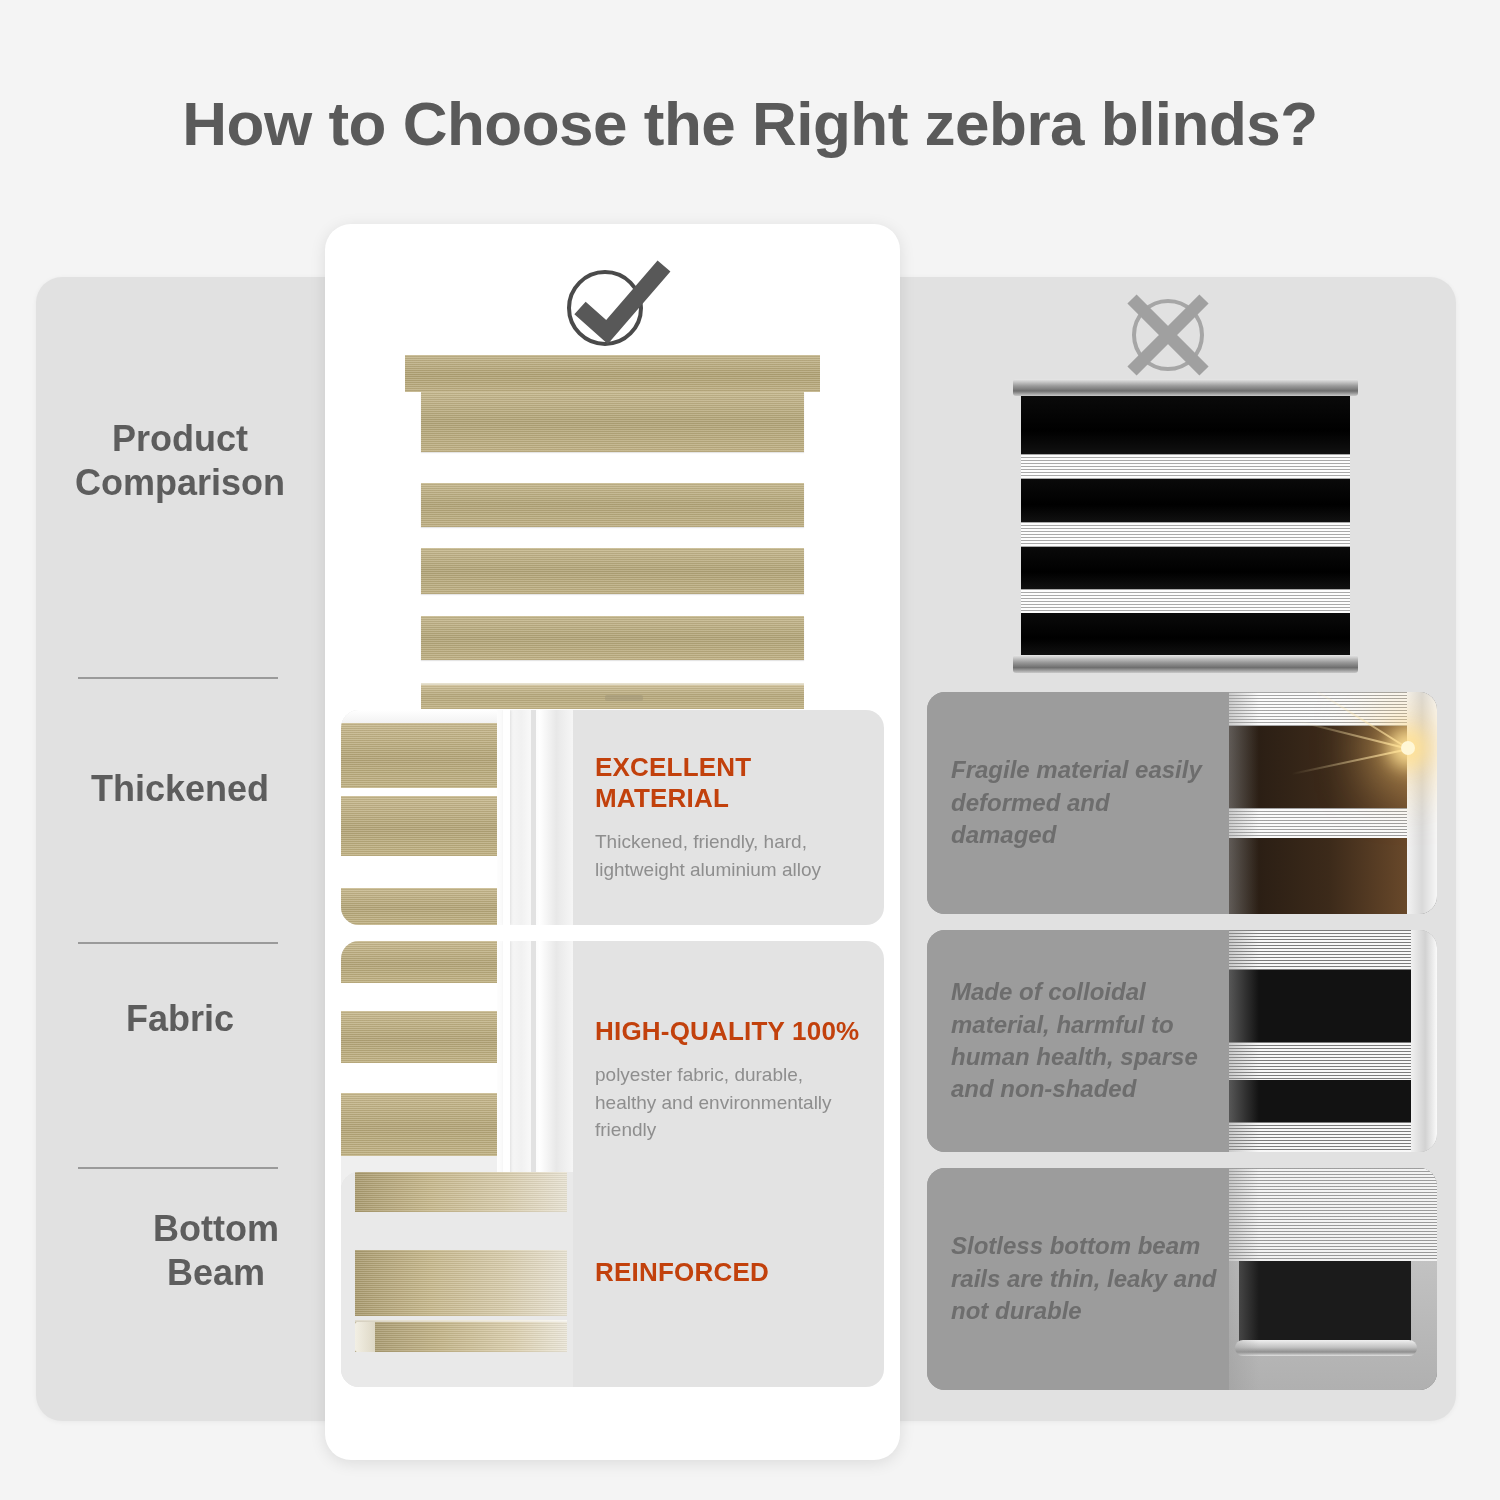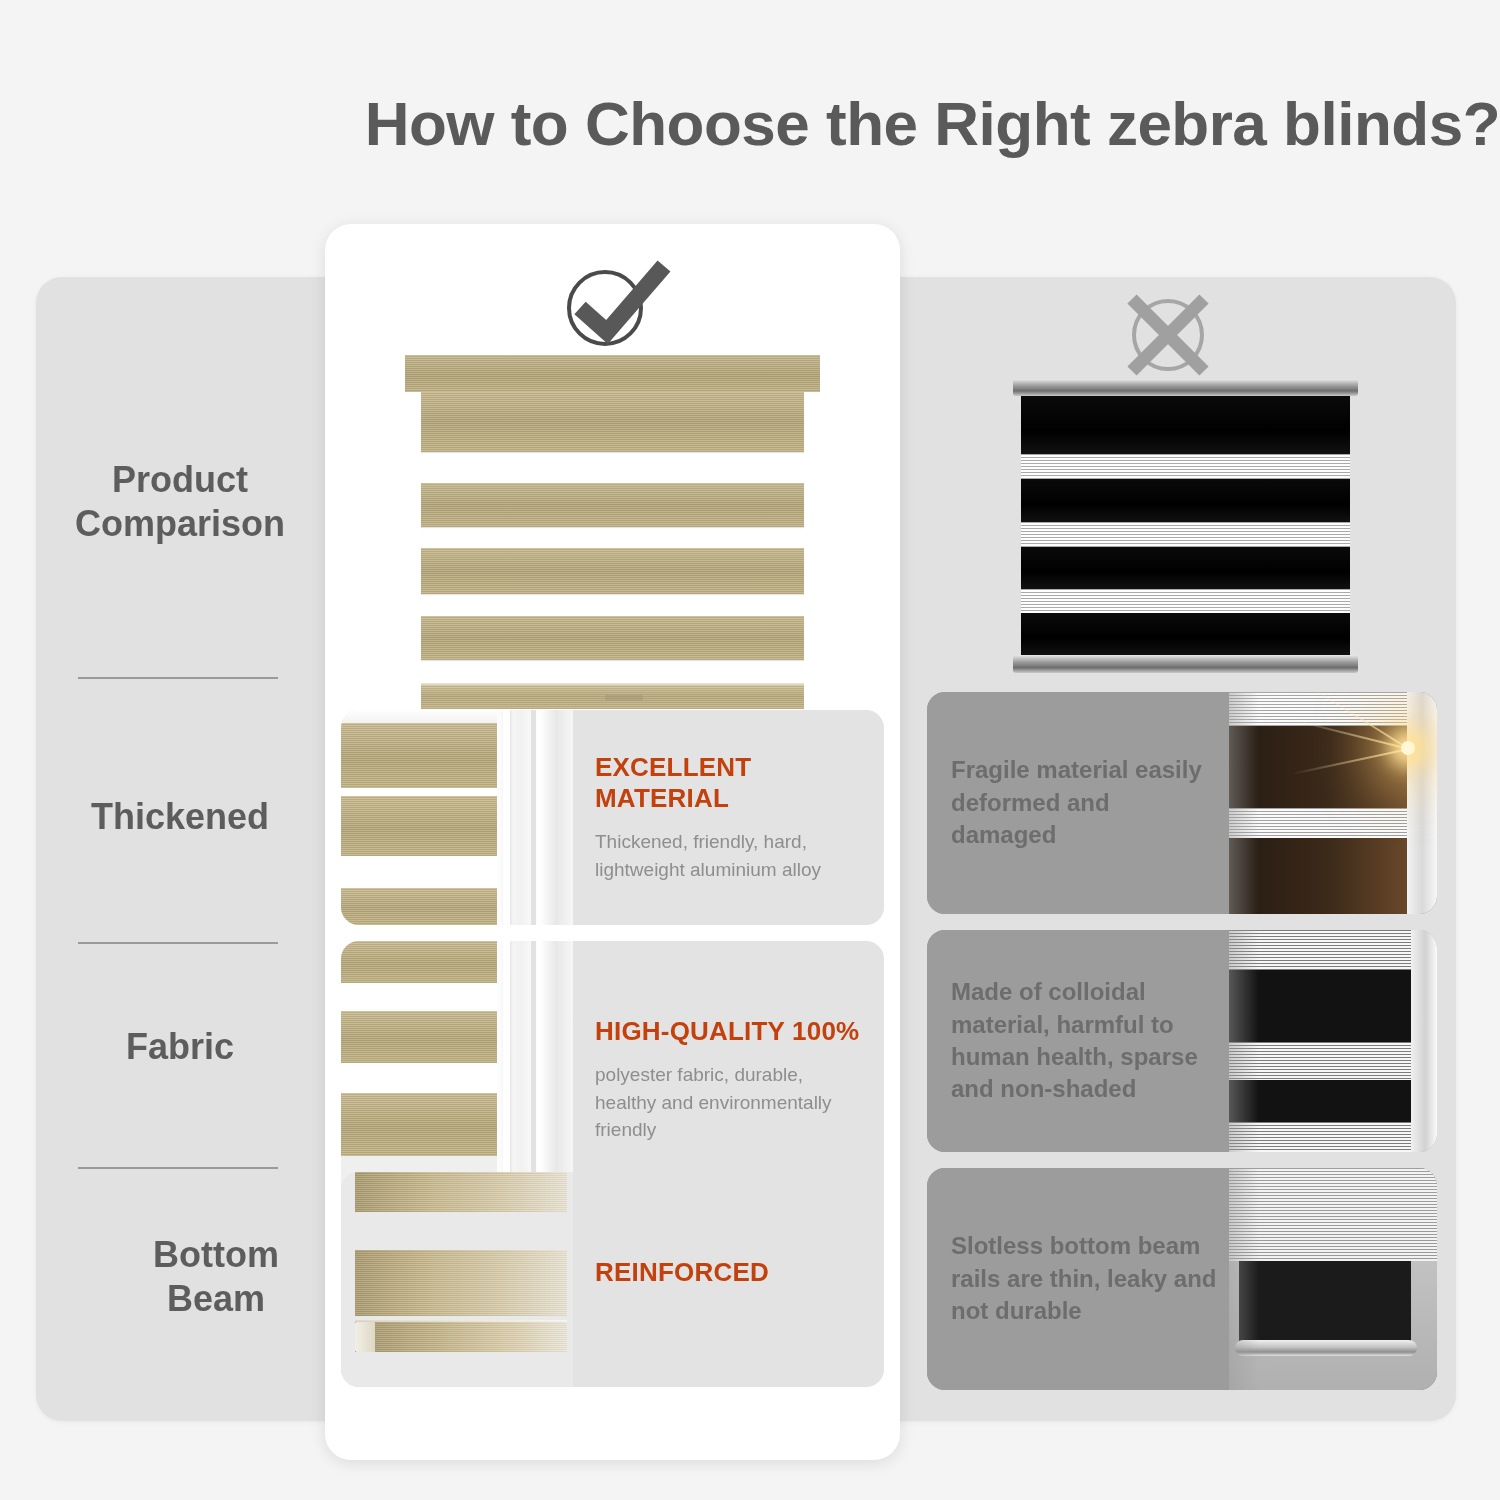--- a/index.html
+++ b/index.html
@@ -6,41 +6,41 @@
   body{
     width:1500px;height:1500px;
     background:#f4f4f4;
     font-family:"Liberation Sans",sans-serif;
     overflow:hidden;
     position:relative;
   }
   
   .title{
     position:absolute;left:0;top:88px;width:1500px;
-    text-align:right;
+    text-align:center;
     font-size:62px;font-weight:bold;
     letter-spacing:-0.5px;
     color:#5a5a5a;
     white-space:nowrap;
   }
   
   .panel{
     position:absolute;left:36px;top:277px;
     width:1420px;height:1144px;
     background:#e1e1e1;border-radius:26px;
     box-shadow:0 1px 5px rgba(0,0,0,0.05);
   }
   
   .sidebar{
     position:absolute;left:36px;top:277px;
     width:288px;height:1144px;
   }
   .side-row{
     position:absolute;left:0;width:288px;
-    display:flex;align-items:center;justify-content:center;
+    display:flex;align-items:flex-start;justify-content:center;
   }
   .side-label{
     font-size:36px;font-weight:bold;color:#5d5d5d;
     text-align:center;line-height:1.22;
     width:230px;
   }
   .side-div{
     position:absolute;left:42px;width:200px;height:2px;
     background:#9a9a9a;
   }
@@ -149,21 +149,21 @@
     border-radius:18px;overflow:hidden;
     background:#9c9c9c;
     display:flex;
   }
   .bad-text{
     width:268px;flex:none;padding:0 10px 0 24px;
     display:flex;align-items:center;
     background:#9c9c9c;
     position:relative;z-index:2;
   }
-  .bad-t{font-size:24px;font-weight:bold;color:#6d6d6d;line-height:1.35;}
+  .bad-t{font-size:24px;font-weight:bold;color:#6d6d6d;line-height:1.35;font-style:italic;}
   .bad-photo{flex:1;position:relative;overflow:hidden;background:#8f8f8f;}
   .bad-fade{position:absolute;left:-30px;top:0;bottom:0;width:60px;background:linear-gradient(to right,#9c9c9c,rgba(156,156,156,0));z-index:1;}
   
   .glare-win{position:absolute;inset:0;background:linear-gradient(135deg,#cfcfcf,#b4b4b4);}
   .glare-dark{position:absolute;left:0;right:26px;background:linear-gradient(to right,#241a12,#3c2a1a 55%,#6b4a2b);}
   .glare-sheer{position:absolute;left:0;right:26px;
     background:repeating-linear-gradient(to bottom,rgba(120,120,120,.45) 0 1px,rgba(255,255,255,.92) 1px 3px);}
   .glare-frame{position:absolute;right:0;top:0;bottom:0;width:30px;background:linear-gradient(to right,#f3f3f3,#d9d9d9 50%,#f7f7f7);}
   .glare-sun{position:absolute;right:22px;top:22%;width:14px;height:14px;border-radius:50%;
     background:#fff7d6;box-shadow:0 0 18px 12px rgba(255,226,150,.95),0 0 52px 30px rgba(255,210,120,.55);}

